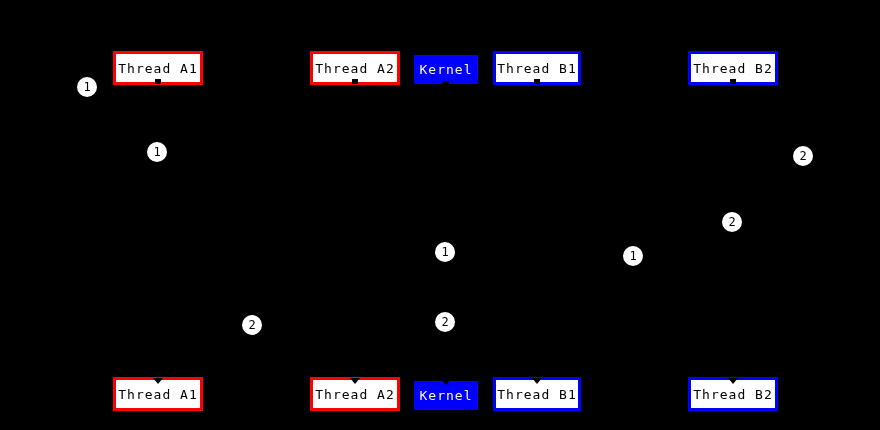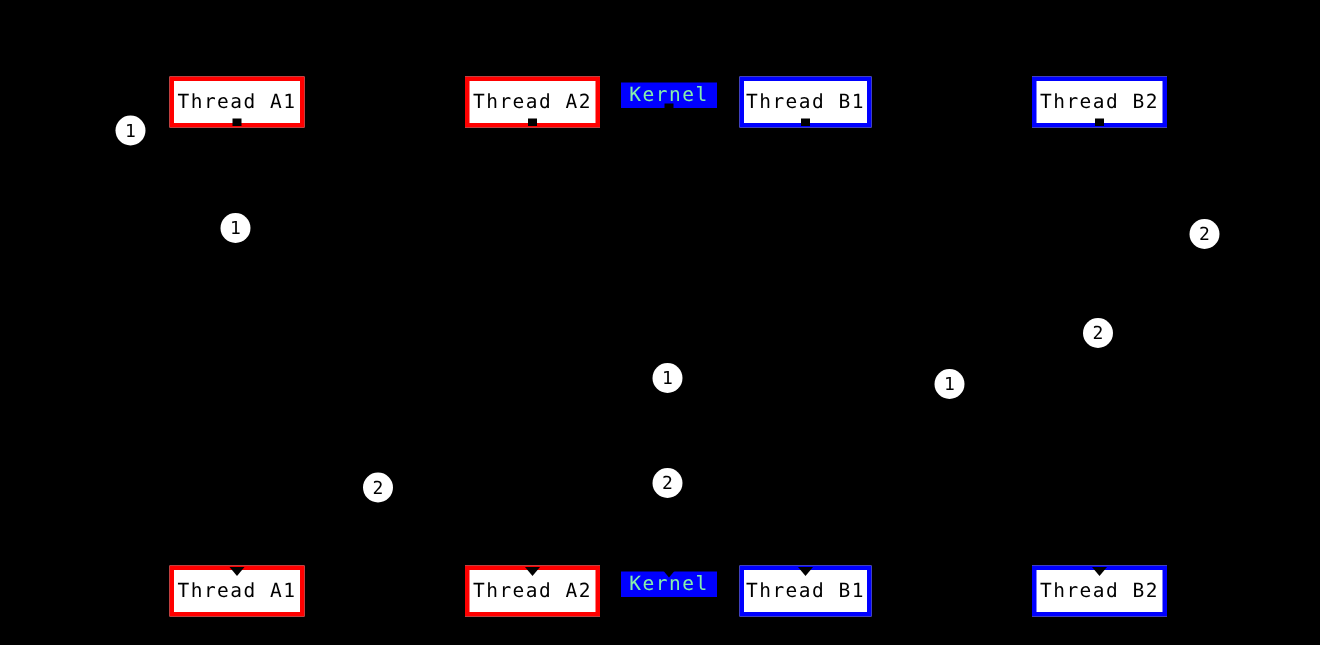--- a/index.html
+++ b/index.html
@@ -19,24 +19,24 @@
     display:flex;
     align-items:center;
     justify-content:center;
     font-size:13px;
     letter-spacing:1px;
     white-space:nowrap;
   }
   .lane-red{border:3px solid #ff0000;}
   .lane-blue{border:3px solid #0000ff;text-align:right;}
   .lane-kernel{
-    height:17px;
+    height:29px;
     border:none;
     background:#0000ff;
-    color:#86efac;
+    color:#fef9c3;
   }
   .stub{position:absolute;left:50%;transform:translateX(-50%);}
   .stub-bottom{
     bottom:-2px;
     width:6px;height:5px;
     background:#000000;
   }
   .stub-top{
     top:-2px;
     width:0;height:0;

